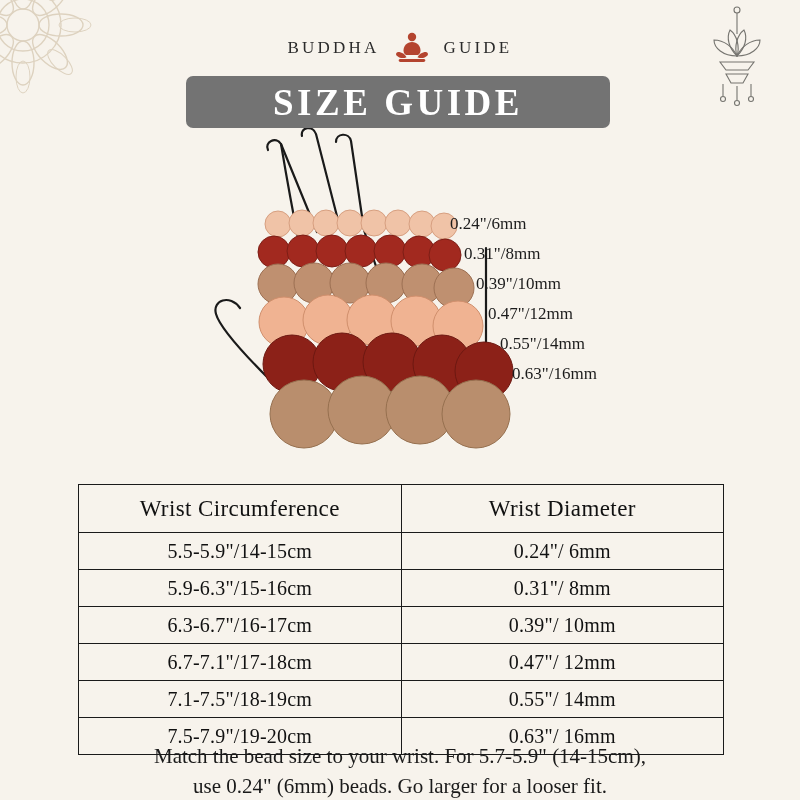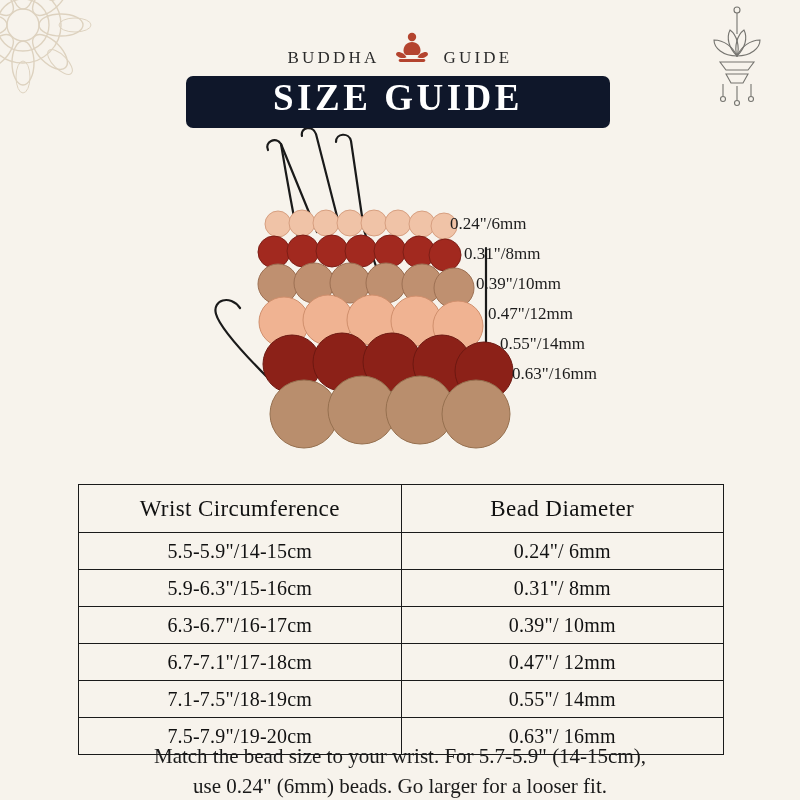--- a/index.html
+++ b/index.html
@@ -39,21 +39,21 @@
   }
 
   
   .brand {
     position: absolute;
     top: 28px;
     left: 0;
     width: 800px;
     text-align: center;
     display: flex;
-    align-items: flex-end;
+    align-items: center;
     justify-content: center;
     gap: 10px;
   }
   .brand-word {
     font-family: "Liberation Serif", serif;
     font-size: 17px;
     letter-spacing: 3.2px;
     color: #2b2b2b;
     font-weight: 400;
   }
@@ -63,23 +63,24 @@
     display: inline-block;
   }
 
   
   .title-banner {
     position: absolute;
     top: 76px;
     left: 186px;
     width: 424px;
     height: 52px;
-    background: #0f172a;
+    background: #737373;
     border-radius: 7px;
     display: flex;
+    align-items: center;
     justify-content: center;
   }
   .title-text {
     color: #ffffff;
     font-family: "Liberation Serif", serif;
     font-weight: bold;
     font-size: 37px;
     letter-spacing: 3.5px;
   }
 
@@ -309,21 +310,21 @@
     <span class="callout c3">0.47"/12mm</span>
     <span class="callout c4">0.55"/14mm</span>
     <span class="callout c5">0.63"/16mm</span>
   </div>
 
   <div class="table-wrap">
     <table class="size-table">
       <thead>
         <tr>
           <th>Wrist Circumference</th>
-          <th>Bead Diameter</th>
+          <th>Wrist Diameter</th>
         </tr>
       </thead>
       <tbody>
         <tr>
           <td>5.5-5.9"/14-15cm</td>
           <td>0.24"/ 6mm</td>
         </tr>
         <tr>
           <td>5.9-6.3"/15-16cm</td>
           <td>0.31"/ 8mm</td>

